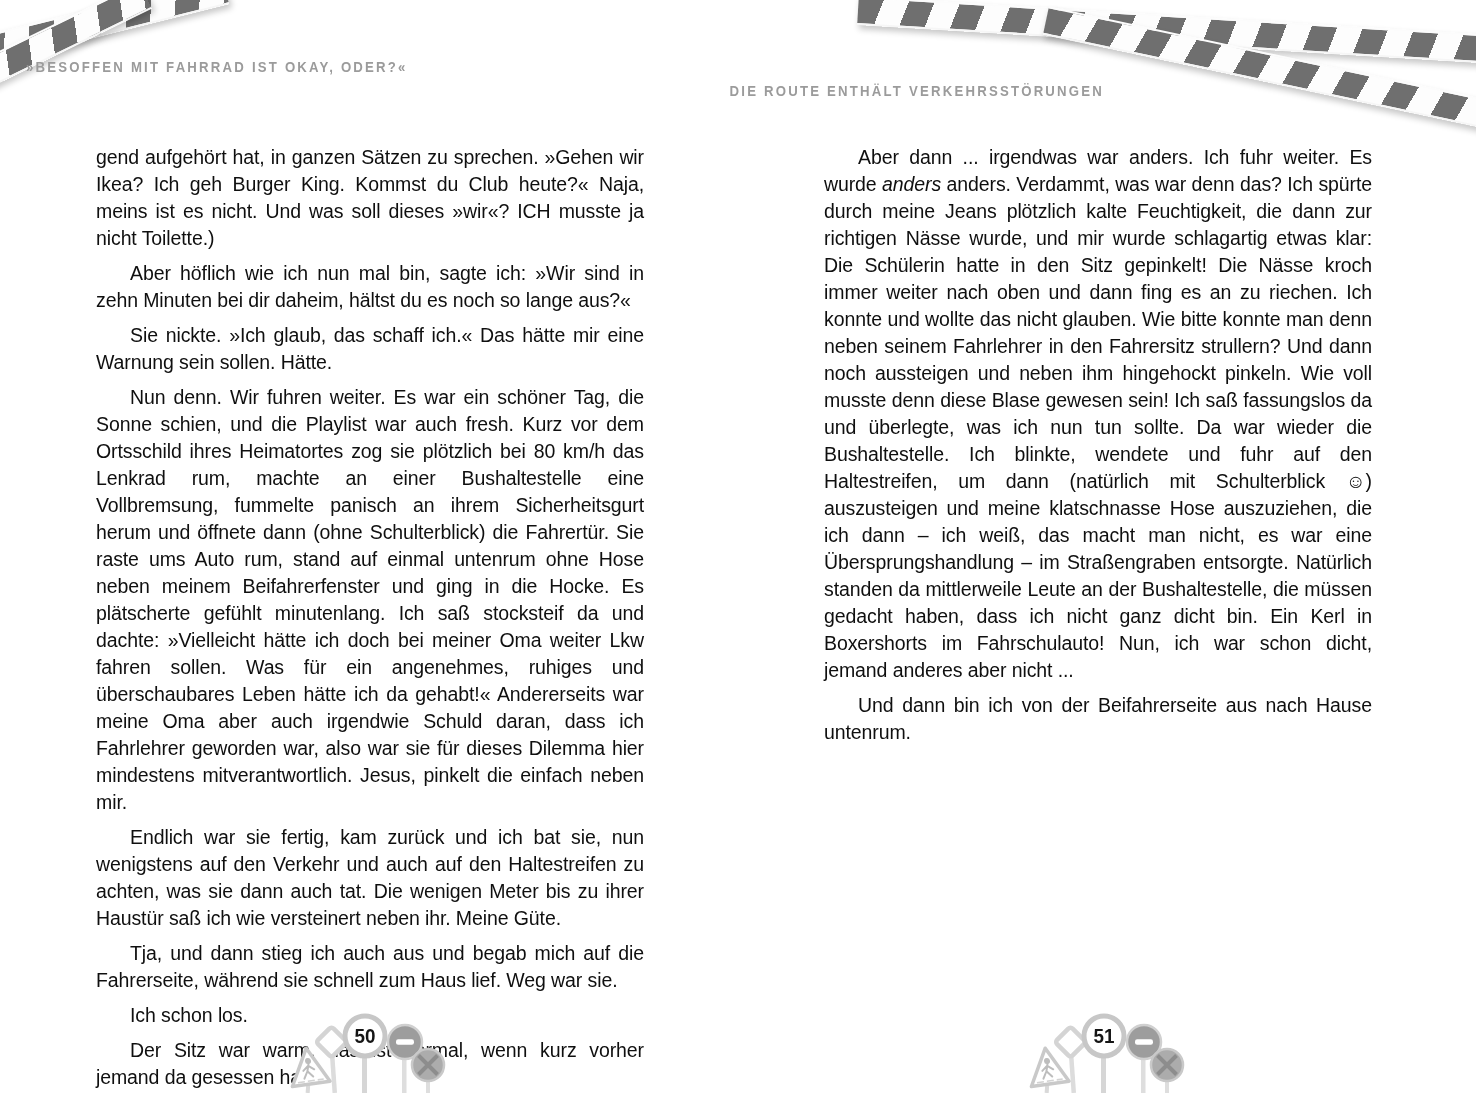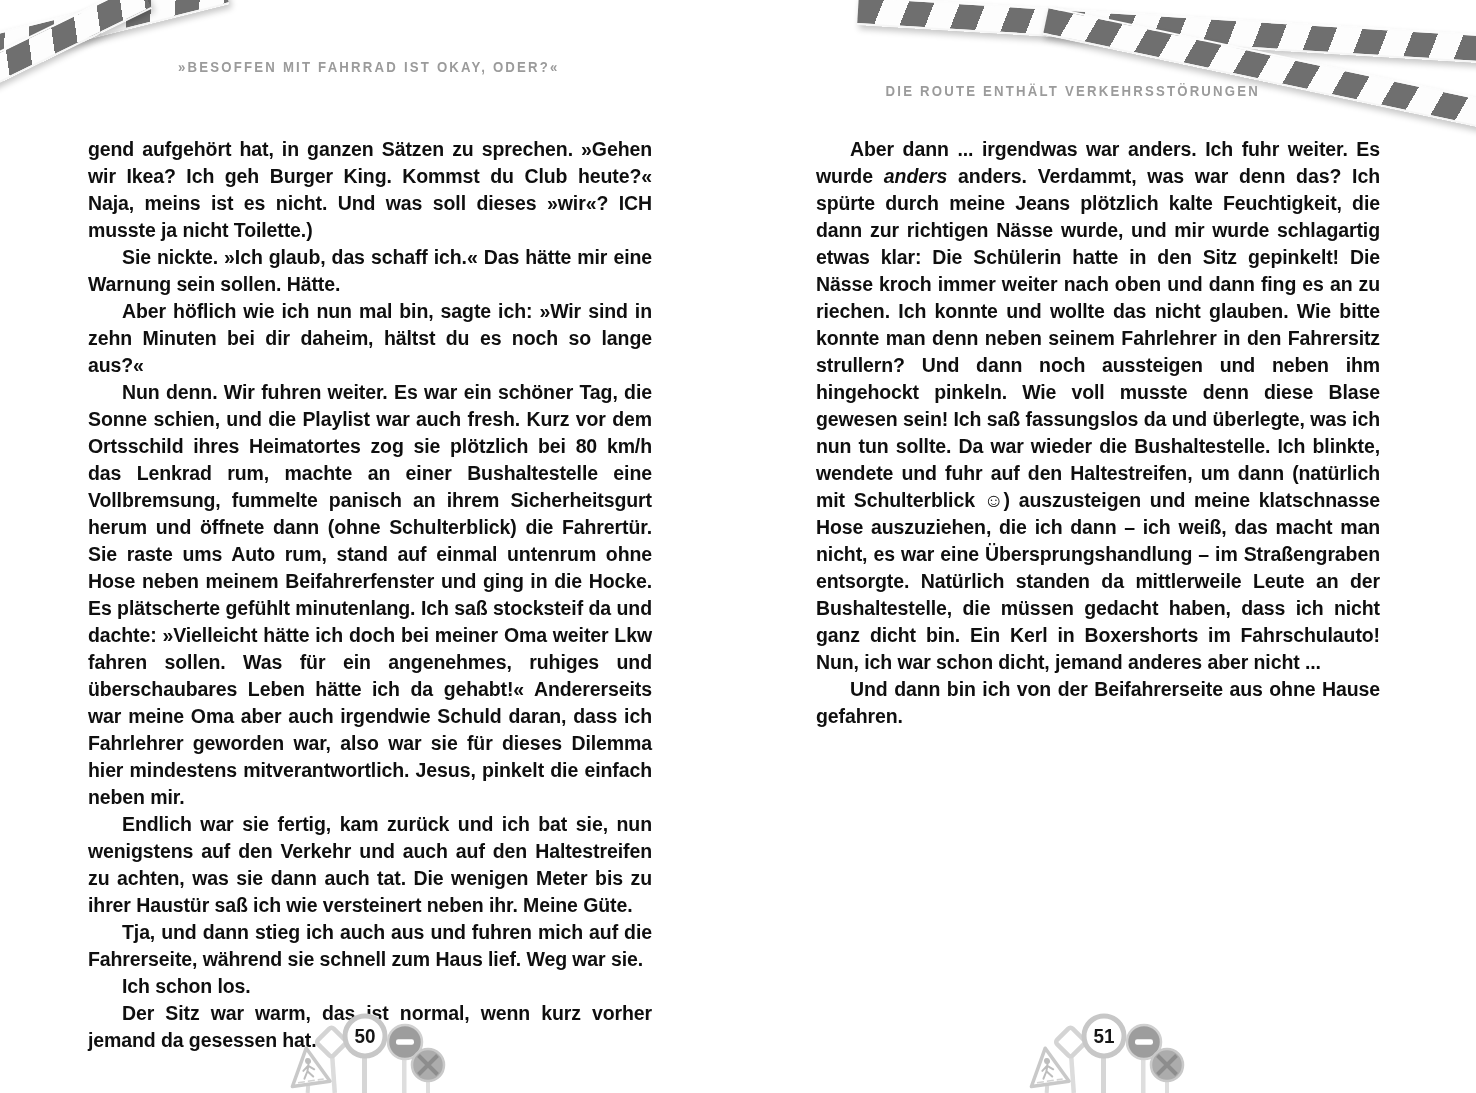--- a/index.html
+++ b/index.html
@@ -5,38 +5,37 @@
   html,body{margin:0;padding:0;}
   body{
     width:1476px;height:1093px;position:relative;overflow:hidden;
     background:#ffffff;
     font-family:"Liberation Sans", sans-serif;
     color:#0f0f0f;
   }
 
   
   .running-head{
-    position:absolute;top:58px;width:738px;text-align:center;
+    position:absolute;top:58px;width:738px;text-align:left;
     color:#9b9b9b;font-weight:700;font-size:15px;letter-spacing:2.5px;
     white-space:nowrap;
   }
   .running-head .squeeze{display:inline-block;transform:scaleX(.88);transform-origin:center;}
   .running-head.left{left:0;}
   .running-head.right{left:704px;margin-top:24px;}
 
   
   .text-col{
     position:absolute;top:136px;width:564px;
   }
   .text-col.left{left:88px;}
   .text-col.right{left:816px;}
   .text-col p{
-    margin:0;font-size:19.5px;line-height:27px;text-align:justify;
+    margin:8px;font-size:19.5px;line-height:27px;text-align:justify;
     letter-spacing:-0.1px;
-    font-weight:bold;
   }
   .text-col p.indent{text-indent:34px;}
   .italic{font-style:italic;}
 
   
   .tape{
     position:absolute;height:25px;
     background:repeating-linear-gradient(108deg,#6f6f6f 0 24px,#fdfdfd 24px 48px);
     box-shadow:2px 4px 6px rgba(0,0,0,.22);
     border-top:2px solid #fcfcfc;border-bottom:2px solid #f6f6f6;
@@ -64,32 +63,32 @@
 
 <div class="running-head left">
   <span class="squeeze">»BESOFFEN MIT FAHRRAD IST OKAY, ODER?«</span>
 </div>
 <div class="running-head right">
   <span class="squeeze">DIE ROUTE ENTHÄLT VERKEHRSSTÖRUNGEN</span>
 </div>
 
 <div class="text-col left">
   <p>gend aufgehört hat, in ganzen Sätzen zu sprechen. »Gehen wir Ikea? Ich geh Burger King. Kommst du Club heute?« Naja, meins ist es nicht. Und was soll dieses »wir«? ICH musste ja nicht Toilette.)</p>
+  <p class="indent">Aber höflich wie ich nun mal bin, sagte ich: »Wir sind in zehn Minuten bei dir daheim, hältst du es noch so lange aus?«</p>
   <p class="indent">Sie nickte. »Ich glaub, das schaff ich.« Das hätte mir eine Warnung sein sollen. Hätte.</p>
-  <p class="indent">Aber höflich wie ich nun mal bin, sagte ich: »Wir sind in zehn Minuten bei dir daheim, hältst du es noch so lange aus?«</p>
   <p class="indent">Nun denn. Wir fuhren weiter. Es war ein schöner Tag, die Sonne schien, und die Playlist war auch fresh. Kurz vor dem Ortsschild ihres Heimatortes zog sie plötzlich bei 80 km/h das Lenkrad rum, machte an einer Bushaltestelle eine Vollbremsung, fummelte panisch an ihrem Sicherheitsgurt herum und öffnete dann (ohne Schulterblick) die Fahrertür. Sie raste ums Auto rum, stand auf einmal untenrum ohne Hose neben meinem Beifahrerfenster und ging in die Hocke. Es plätscherte gefühlt minutenlang. Ich saß stocksteif da und dachte: »Vielleicht hätte ich doch bei meiner Oma weiter Lkw fahren sollen. Was für ein angenehmes, ruhiges und überschaubares Leben hätte ich da gehabt!« Andererseits war meine Oma aber auch irgendwie Schuld daran, dass ich Fahrlehrer geworden war, also war sie für dieses Dilemma hier mindestens mitverantwortlich. Jesus, pinkelt die einfach neben mir.</p>
   <p class="indent">Endlich war sie fertig, kam zurück und ich bat sie, nun wenigstens auf den Verkehr und auch auf den Haltestreifen zu achten, was sie dann auch tat. Die wenigen Meter bis zu ihrer Haustür saß ich wie versteinert neben ihr. Meine Güte.</p>
-  <p class="indent">Tja, und dann stieg ich auch aus und fuhren mich auf die Fahrerseite, während sie schnell zum Haus lief. Weg war sie.</p>
+  <p class="indent">Tja, und dann stieg ich auch aus und begab mich auf die Fahrerseite, während sie schnell zum Haus lief. Weg war sie.</p>
   <p class="indent">Ich schon los.</p>
   <p class="indent">Der Sitz war warm, das ist normal, wenn kurz vorher jemand da gesessen hat.</p>
 </div>
 
 <div class="text-col right">
   <p class="indent"><span>Aber dann ... irgendwas war anders. Ich fuhr weiter. Es wurde </span><span class="italic">anders</span><span> anders. Verdammt, was war denn das? Ich spürte durch meine Jeans plötzlich kalte Feuchtigkeit, die dann zur richtigen Nässe wurde, und mir wurde schlagartig etwas klar: Die Schülerin hatte in den Sitz gepinkelt! Die Nässe kroch immer weiter nach oben und dann fing es an zu riechen. Ich konnte und wollte das nicht glauben. Wie bitte konnte man denn neben seinem Fahrlehrer in den Fahrersitz strullern? Und dann noch aussteigen und neben ihm hingehockt pinkeln. Wie voll musste denn diese Blase gewesen sein! Ich saß fassungslos da und überlegte, was ich nun tun sollte. Da war wieder die Bushaltestelle. Ich blinkte, wendete und fuhr auf den Haltestreifen, um dann (natürlich mit Schulterblick ☺) auszusteigen und meine klatschnasse Hose auszuziehen, die ich dann – ich weiß, das macht man nicht, es war eine Übersprungshandlung – im Straßengraben entsorgte. Natürlich standen da mittlerweile Leute an der Bushaltestelle, die müssen gedacht haben, dass ich nicht ganz dicht bin. Ein Kerl in Boxershorts im Fahrschulauto! Nun, ich war schon dicht, jemand anderes aber nicht ...</span></p>
-  <p class="indent">Und dann bin ich von der Beifahrerseite aus ohne Hause gefahren.</p>
+  <p class="indent">Und dann bin ich von der Beifahrerseite aus nach Hause untenrum.</p>
 </div>
 
 <div class="sign-cluster left">
   <svg width="175" height="95" viewBox="0 0 175 95">
 
     <rect x="53" y="52" width="4.5" height="43" fill="#dcdcdc" transform="rotate(-4 55 73)"></rect>
     <rect x="84" y="56" width="5" height="39" fill="#d6d6d6"></rect>
     <rect x="124" y="58" width="4.5" height="37" fill="#dedede"></rect>
     <rect x="148" y="78" width="4" height="17" fill="#dedede"></rect>
     <rect x="28" y="86" width="4" height="9" fill="#d9d9d9" transform="rotate(4 30 90)"></rect>

